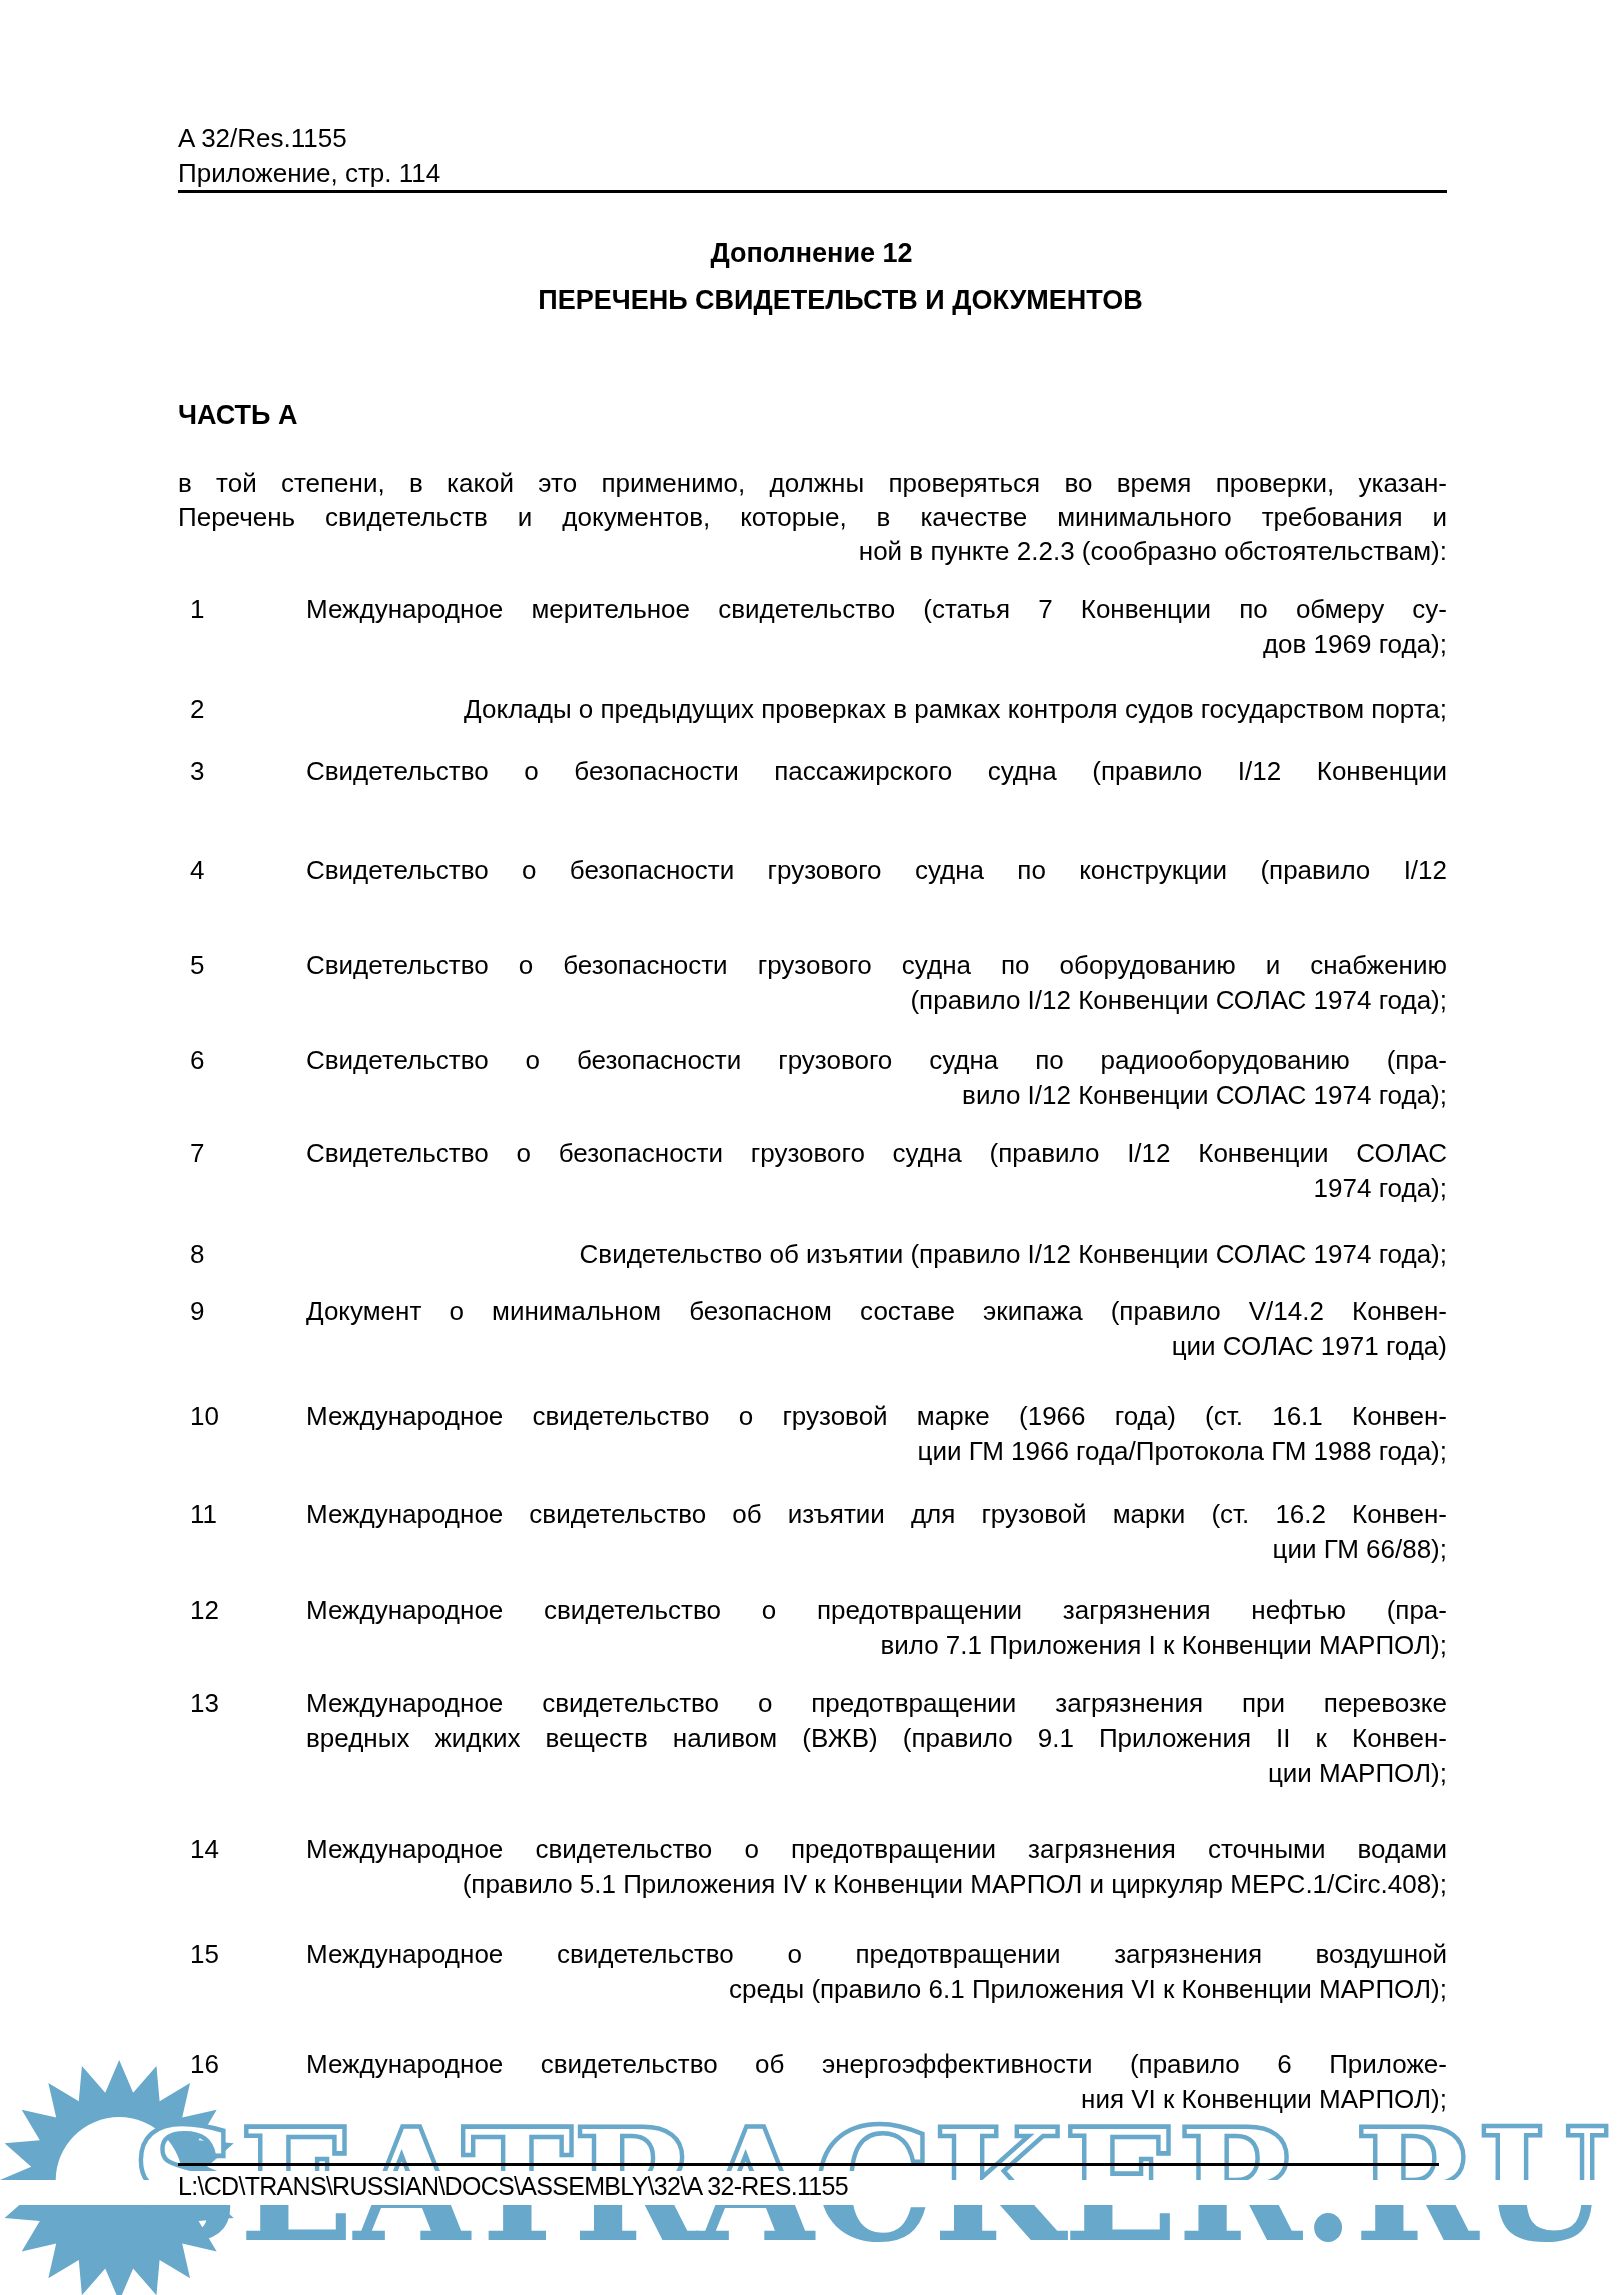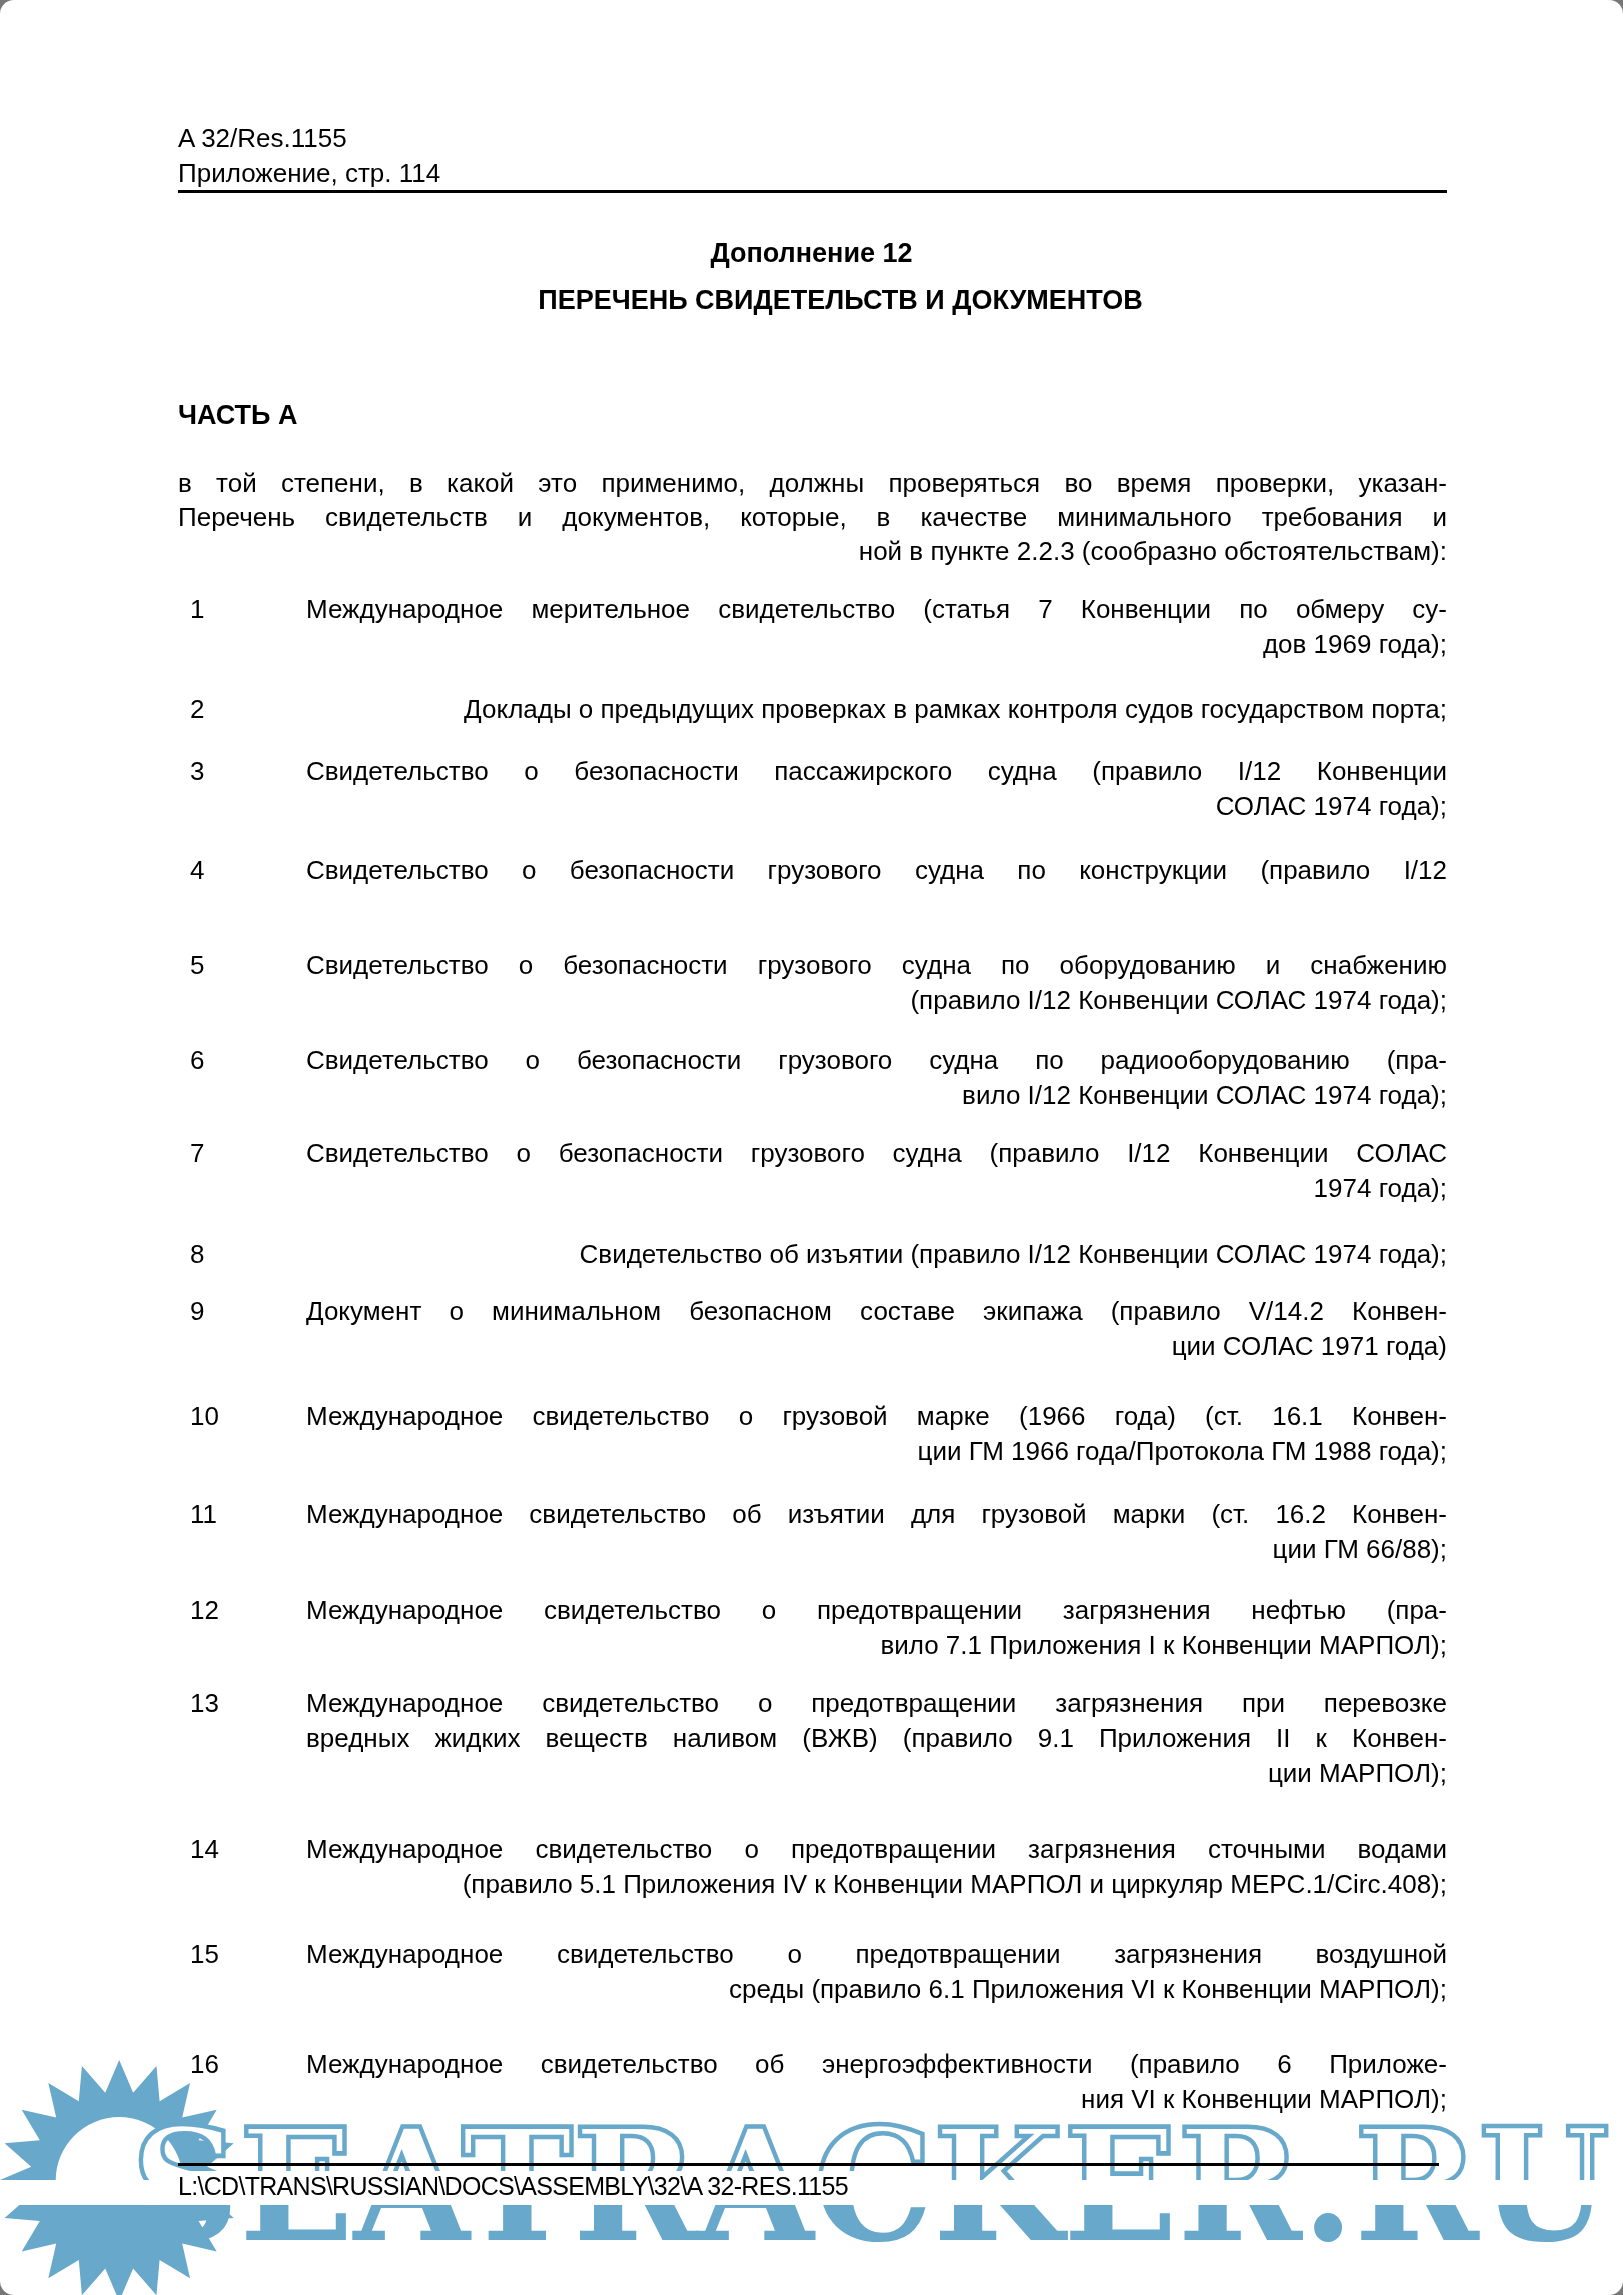--- a/index.html
+++ b/index.html
@@ -3,21 +3,20 @@
 <meta charset="utf-8">
 <style>
   html,body{margin:0;padding:0;background:#777;}
   #page{
     position:relative;
     width:1623px;height:2295px;
     background:#ffffff;
     overflow:hidden;
     font-family:"Liberation Sans", sans-serif;
     color:#000;
-    border-radius:14px;
   }
   .abs{position:absolute;}
   .hdr-line{font-size:26px;line-height:35px;}
   .rule{background:#000;}
   .center{left:0;width:1623px;text-align:center;}
   .bold{font-weight:bold;}
   .title{font-size:27px;}
   .intro{left:178px;width:1269px;font-size:26px;line-height:34px;}
   .item{left:0;width:1623px;}
   .num{position:absolute;left:190px;top:0;font-size:26px;line-height:35px;}
@@ -88,21 +87,20 @@
     <div class="num">2</div>
     <div class="body">
       <div class="line">Доклады о предыдущих проверках в рамках контроля судов государством порта;</div>
     </div>
   </div>
 
   <div class="abs item" style="top:754px;">
     <div class="num">3</div>
     <div class="body">
       <div class="line j">Свидетельство о безопасности пассажирского судна (правило I/12 Конвенции</div>
-      <div class="line">СОЛАС 1974 года);</div>
     </div>
   </div>
 
   <div class="abs item" style="top:853px;">
     <div class="num">4</div>
     <div class="body">
       <div class="line j">Свидетельство о безопасности грузового судна по конструкции (правило I/12</div>
     </div>
   </div>
 

